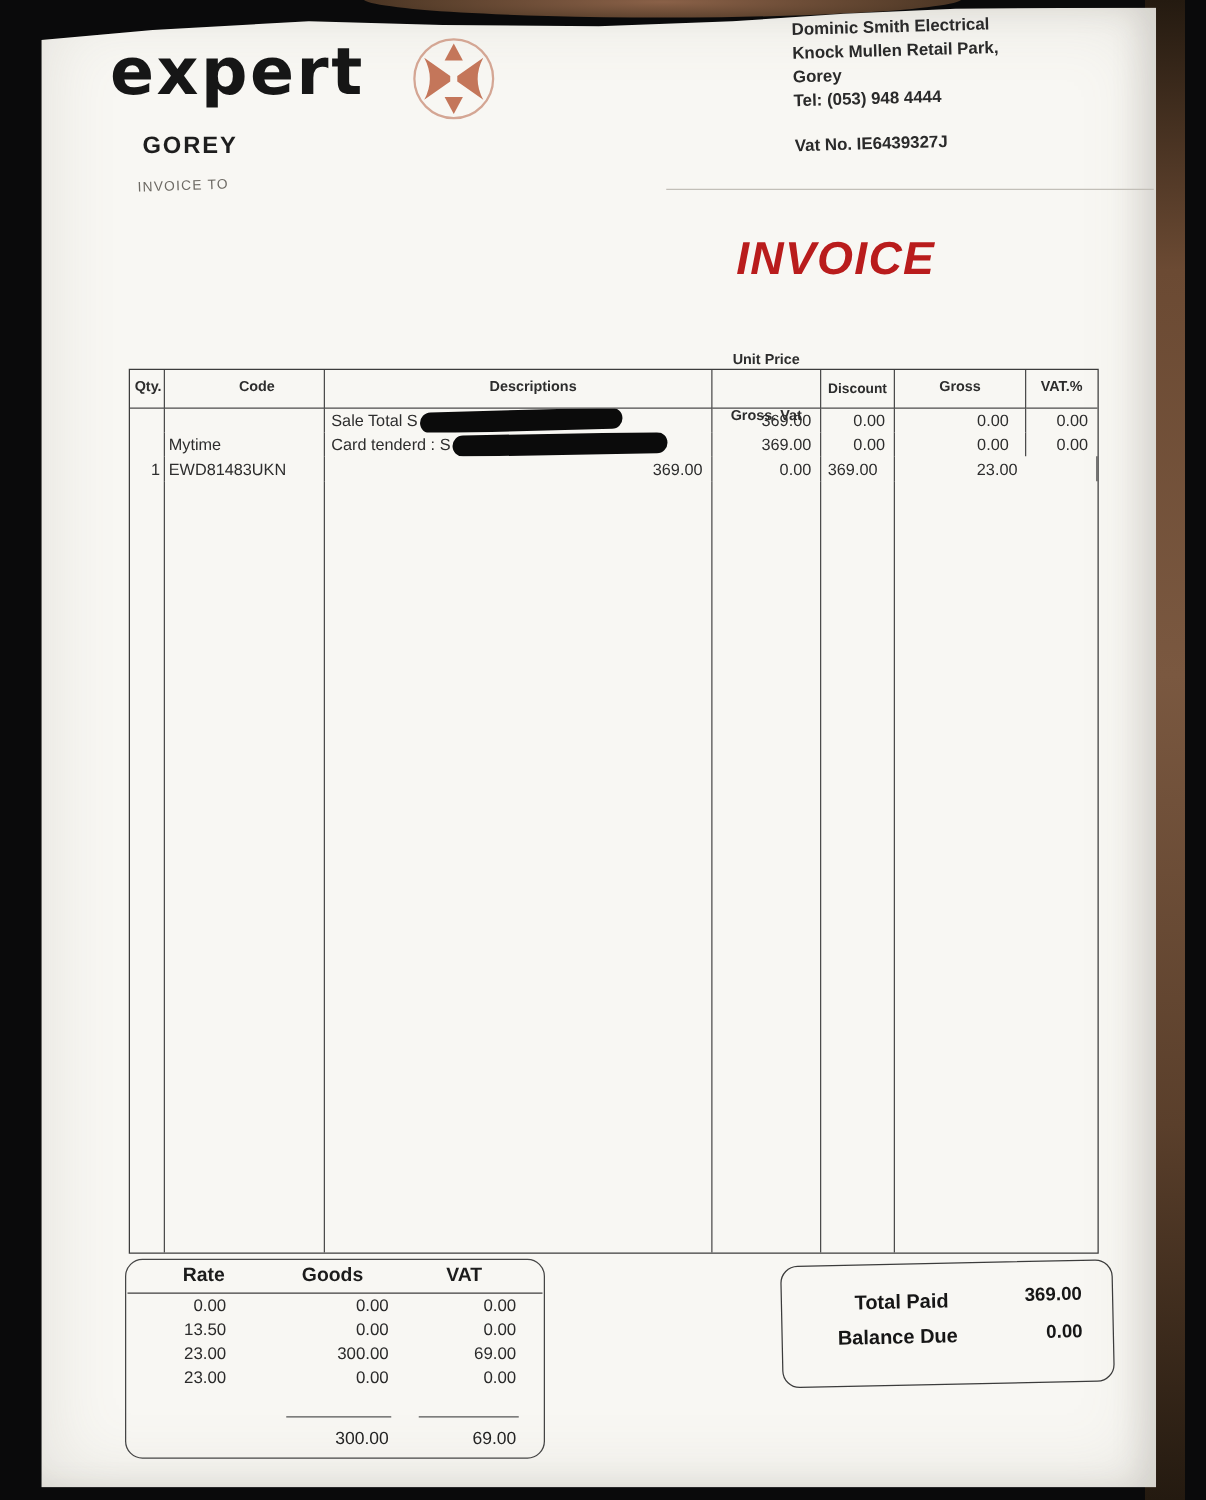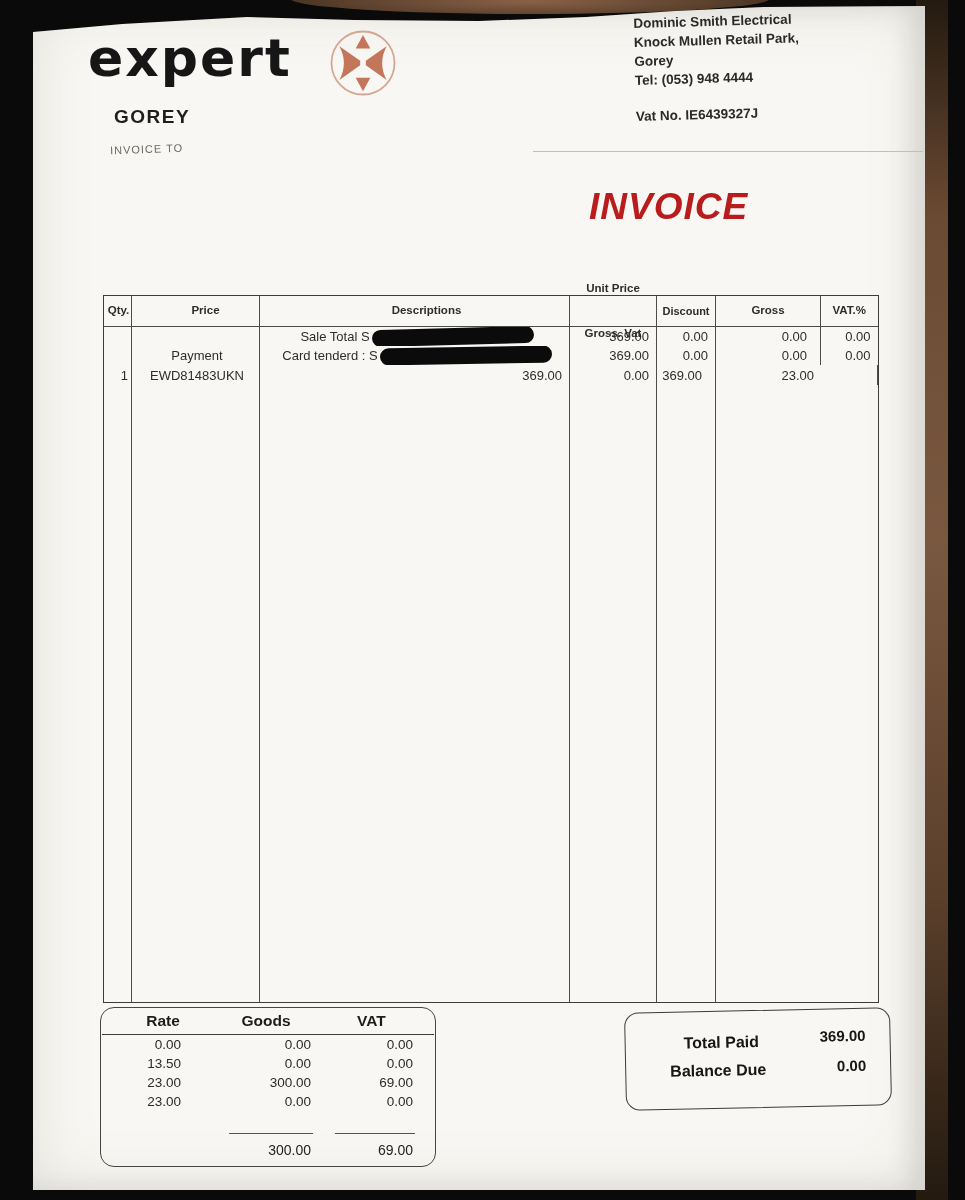--- a/index.html
+++ b/index.html
@@ -34,21 +34,21 @@
   .faint-line{left:500px;top:145px;width:390px;height:1px;background:#c2bfb8;}
   
   .inv-title{left:556px;top:180px;font-size:37px;font-weight:800;letter-spacing:1px;color:#b91c1c;font-style:italic;}
   .meta{left:575px;top:224px;font-size:13px;line-height:18px;}
   .meta .lab{display:inline-block;width:93px;font-weight:bold;color:#222;}
   .meta .val{color:#333;}
   
   .itable{left:70px;top:289px;width:776px;height:708px;border:1.5px solid #3c3c3c;box-sizing:border-box;
       display:grid;grid-template-columns:28px 128px 310px 87px 59px 105px 56.5px;
       grid-template-rows:31px 19px 19px 20px 1fr;font-size:13px;color:#2d2d2d;}
-  .itable > div{border-right:1px solid #4c4c4c;box-sizing:border-box;position:relative;justify-content:center;}
+  .itable > div{border-right:1px solid #4c4c4c;box-sizing:border-box;position:relative;}
   .itable > div.lastcol{border-right:none;}
   .itable > div.hd{border-bottom:1px solid #4c4c4c;font-weight:bold;font-size:11.5px;
       display:flex;align-items:center;justify-content:center;text-align:center;line-height:1.15;}
   .hd.hd-qty{justify-content:flex-start;padding-left:2px;}
   .hd.hd-code{justify-content:flex-start;padding-left:20px;}
   .hd.hd-desc{justify-content:flex-start;padding-left:24px;font-size:12px;}
   .hd.hd-unit{font-size:10.5px;flex-direction:column;gap:31px;}
   .cell{display:flex;align-items:center;}
   .cell.num{justify-content:flex-end;padding-right:7px;}
   .cell.num-gross{justify-content:flex-end;padding-right:13px;}
@@ -117,21 +117,21 @@
     </div>
 
     <div class="abs billto-label">INVOICE TO</div>
     <div class="abs faint-line"></div>
 
     <div class="abs inv-title">INVOICE</div>
 
     <div class="abs itable">
 
       <div class="hd hd-qty">Qty.</div>
-      <div class="hd hd-code">Price</div>
+      <div class="hd hd-code">Code</div>
       <div class="hd hd-desc">Descriptions</div>
       <div class="hd hd-unit">
         <span>Unit Price</span>
         <span>Gross. Vat</span>
       </div>
       <div class="hd" style="font-size:11px;">Discount</div>
       <div class="hd">Gross</div>
       <div class="hd lastcol">VAT.%</div>
 
       <div class="cell qty"></div>
@@ -139,21 +139,21 @@
       <div class="cell desc">
         <span>Sale Total S</span>
         <span class="inline-redact w1"></span>
       </div>
       <div class="cell num">369.00</div>
       <div class="cell num">0.00</div>
       <div class="cell num-gross">0.00</div>
       <div class="cell num lastcol">0.00</div>
 
       <div class="cell qty"></div>
-      <div class="cell code">Payment</div>
+      <div class="cell code">Mytime</div>
       <div class="cell desc">
         <span>Card tenderd : S</span>
         <span class="inline-redact w2"></span>
       </div>
       <div class="cell num">369.00</div>
       <div class="cell num">0.00</div>
       <div class="cell num-gross">0.00</div>
       <div class="cell num lastcol">0.00</div>
 
       <div class="cell qty">1</div>

